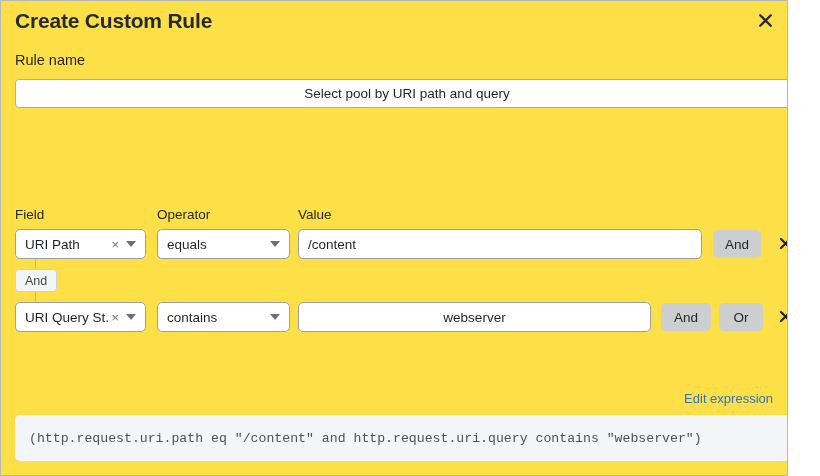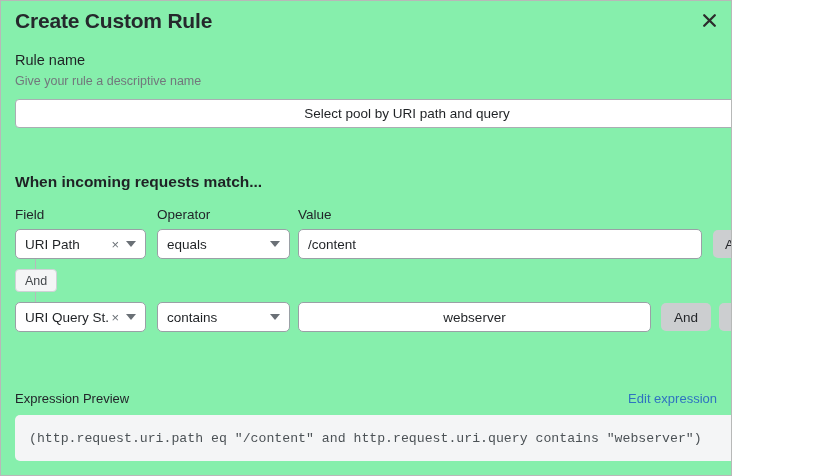--- a/index.html
+++ b/index.html
@@ -6,25 +6,25 @@
     margin: 0;
     padding: 0;
     background: #ffffff;
   }
   body {
     font-family: "Liberation Sans", sans-serif;
     -webkit-font-smoothing: antialiased;
   }
   #app {
     position: relative;
-    width: 732px;
+    width: 788px;
     height: 476px;
     box-sizing: border-box;
     border: 1px solid #b8b8b8;
-    background: #86efac;
+    background: #fde047;
     overflow: hidden;
   }
 
   
   .dialog-title {
     position: absolute;
     left: 14px;
     top: 8px;
     font-size: 21px;
     font-weight: bold;
@@ -264,25 +264,23 @@
 
   <div class="dialog-title">Create Custom Rule</div>
   <button class="close-btn" aria-label="Close">
     <svg width="15" height="15" viewBox="0 0 15 15" aria-hidden="true">
       <path d="M2.2 2.2 L12.8 12.8 M12.8 2.2 L2.2 12.8" stroke="currentColor" stroke-width="2.3" stroke-linecap="round"></path>
     </svg>
   </button>
 
   <div class="section-rulename">
     <div class="field-label">Rule name</div>
-    <div class="field-help">Give your rule a descriptive name</div>
     <input class="text-input" type="text" value="Select pool by URI path and query" style="">
   </div>
 
-  <div class="match-heading">When incoming requests match...</div>
   <div class="col-head field">Field</div>
   <div class="col-head operator">Operator</div>
   <div class="col-head value">Value</div>
 
   <div class="row r1">
     <div class="select-box sel-field">
       <span class="sel-text">URI Path</span>
       <span class="select-clear">×</span>
       <span class="caret"></span>
     </div>
@@ -316,19 +314,18 @@
     <input class="val-input narrow" type="text" value="webserver" style="">
     <button class="logic-btn btn-and-r2">And</button>
     <button class="logic-btn btn-or-r2">Or</button>
     <button class="row-delete" aria-label="Delete row">
       <svg width="13" height="13" viewBox="0 0 13 13" aria-hidden="true">
         <path d="M2 2 L11 11 M11 2 L2 11" stroke="currentColor" stroke-width="2.2" stroke-linecap="round"></path>
       </svg>
     </button>
   </div>
 
-  <div class="expr-label">Expression Preview</div>
   <a class="expr-edit">Edit expression</a>
   <div class="expr-box">
     <span class="expr-code">(http.request.uri.path eq "/content" and http.request.uri.query contains "webserver")</span>
   </div>
 
 </div>
 
 </body></html>

